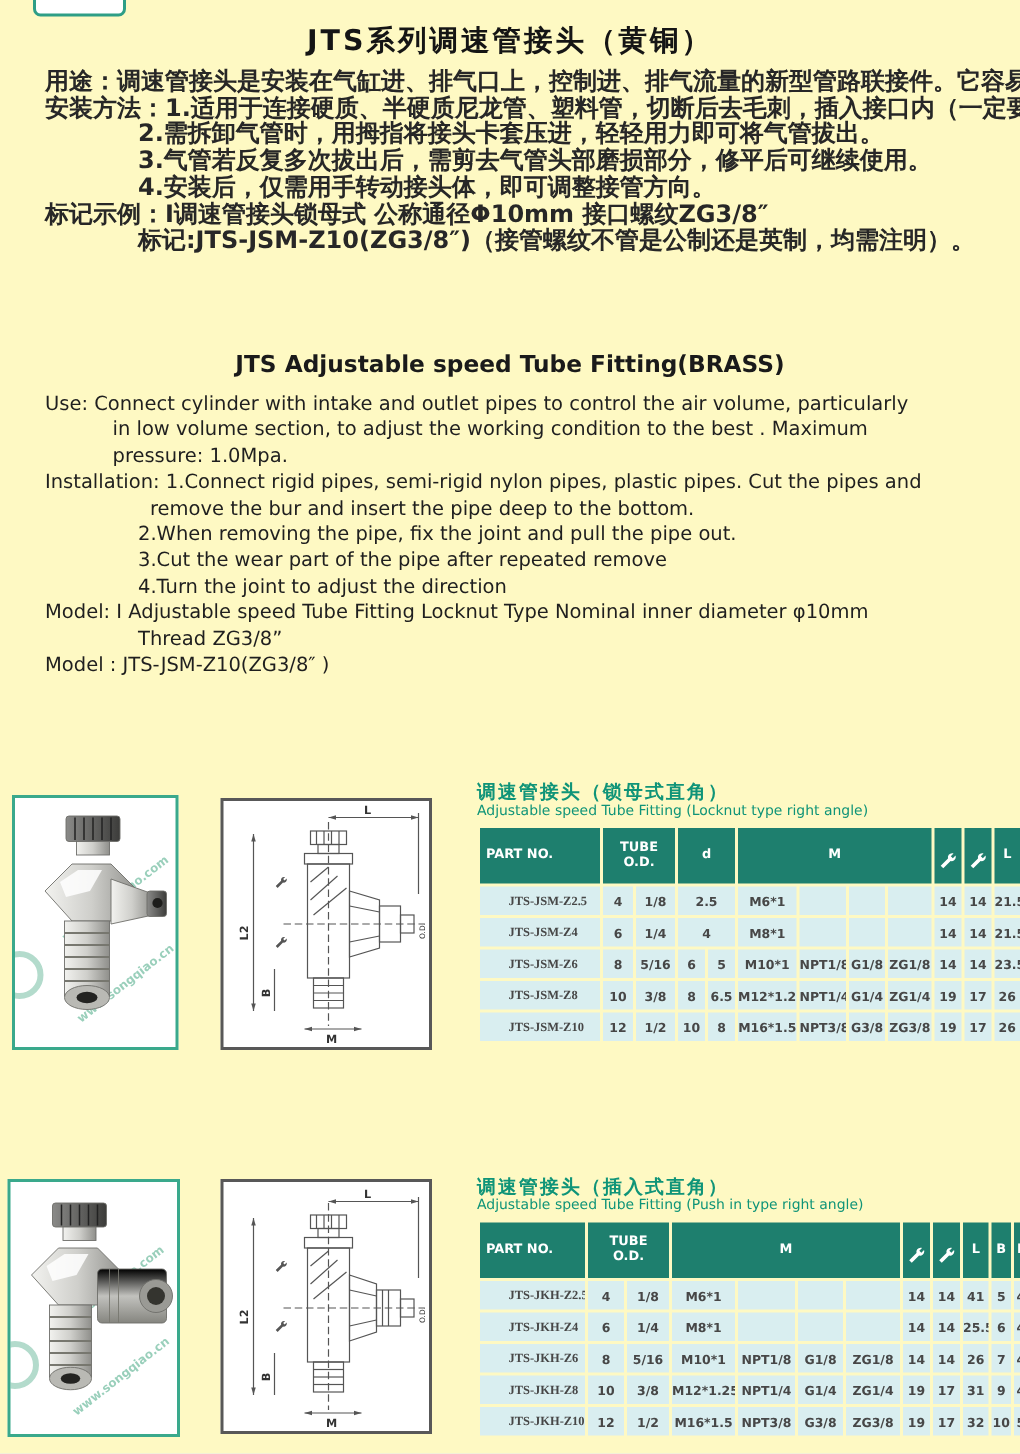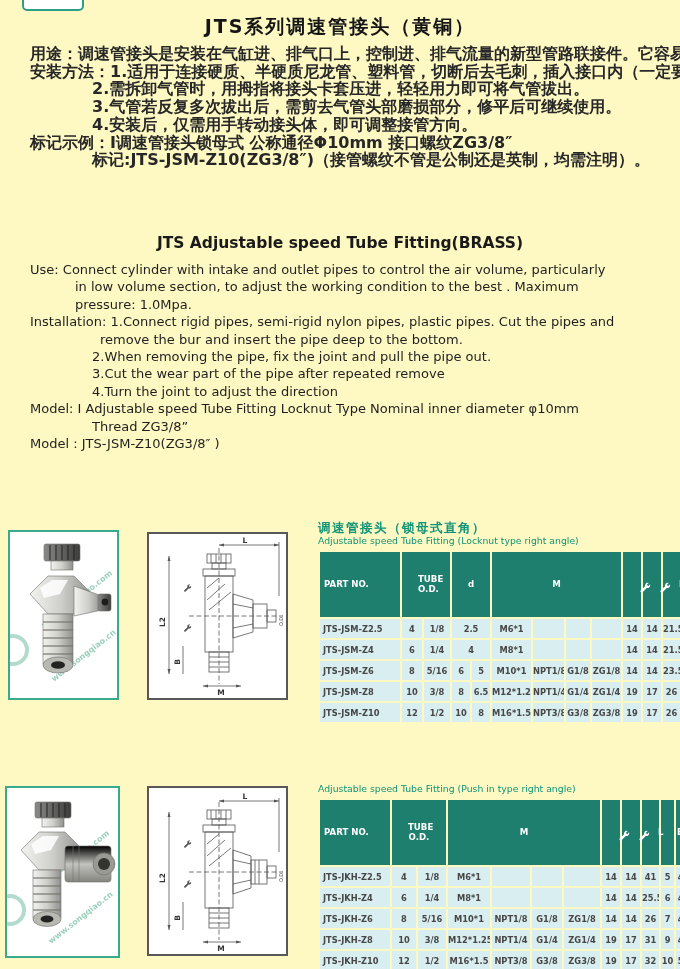--- a/index.html
+++ b/index.html
@@ -29,25 +29,25 @@
   #draw1{left:147px;top:532px;width:141px;height:168px;}
   #draw2{left:147px;top:786px;width:141px;height:170px;}
   .photo-box svg,.drawing-box svg{display:block;width:100%;height:100%;}
 
   .table-wrap{position:absolute;left:318px;width:362px;}
   #tw1{top:520px;} #tw2{top:783px;}
   .tbl-title-zh{color:#0f9478;font-weight:bold;font-size:12.5px;letter-spacing:1.5px;line-height:15px;}
   .tbl-title-en{color:#0f9478;font-weight:normal;font-size:9.3px;line-height:12px;}
   table.spec{border-collapse:separate;border-spacing:2px;width:362px;table-layout:fixed;margin-top:3px;}
   table.spec th{background:#1e7f6e;color:#fff;font-size:8.6px;font-weight:bold;height:33px;
-                padding:16px;text-align:center;white-space:pre-line;line-height:1.15;margin-left:10px;}
+                padding:2px;text-align:center;white-space:pre-line;line-height:1.15;margin-left:10px;}
   table.spec th.th-part{text-align:left;padding-left:4px;}
   table.spec td{background:#d9eef0;color:#474747;font-size:8.3px;font-weight:bold;height:19px;
                 text-align:center;padding:0;overflow:hidden;}
-  table.spec td.td-part{text-align:left;padding-left:3px;white-space:nowrap;}
+  table.spec td.td-part{text-align:left;padding-left:19px;white-space:nowrap;font-family:Liberation Serif, serif;}
 
   .wm{fill:#57b08e;opacity:.6;font-size:8px;font-weight:bold;}
   .dim{stroke:#555;stroke-width:.8;fill:none;}
   .dimtxt{fill:#333;font-size:7.5px;font-weight:bold;}
   .odtxt{fill:#333;font-size:5px;}
 </style>
 </head>
 <body>
 
 <div class="page">
@@ -388,20 +388,21 @@
         <line class="dim" x1="54" y1="154" x2="92" y2="154"></line>
         <polygon points="54,154 59,152.5 59,155.5" fill="#555"></polygon>
           <polygon points="92,154 87,152.5 87,155.5" fill="#555"></polygon>
         <text class="dimtxt" x="72" y="163" text-anchor="middle">M</text>
         <text class="odtxt" transform="translate(134,94) rotate(-90)">O.D.</text>
       </g>
     </svg>
   </div>
 
   <div class="table-wrap" id="tw2">
+    <div class="tbl-title-zh">调速管接头（插入式直角）</div>
     <div class="tbl-title-en">Adjustable speed Tube Fitting (Push in type right angle)</div>
     <table class="spec" id="table2">
         <colgroup>
           <col style="width: 70px;">
           <col style="width: 24px;">
           <col style="width: 28px;">
           <col style="width: 42px;">
           <col style="width: 38px;">
           <col style="width: 30px;">
           <col style="width: 36px;">

